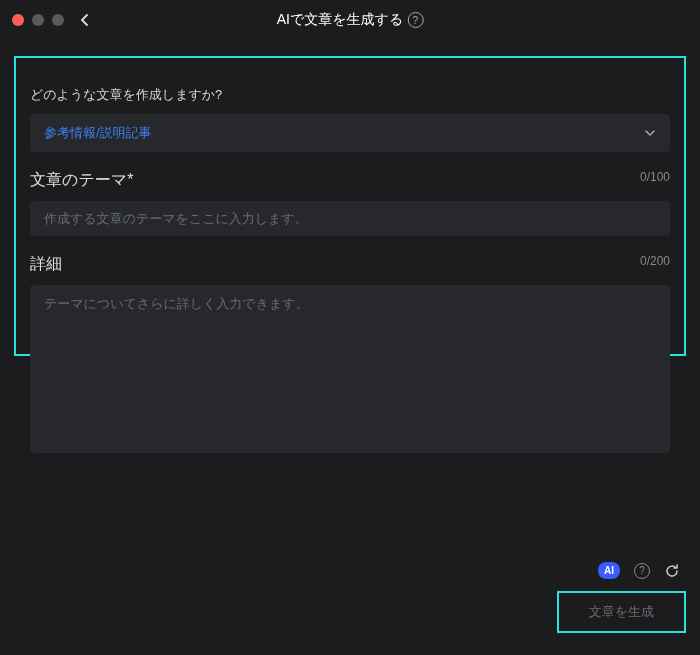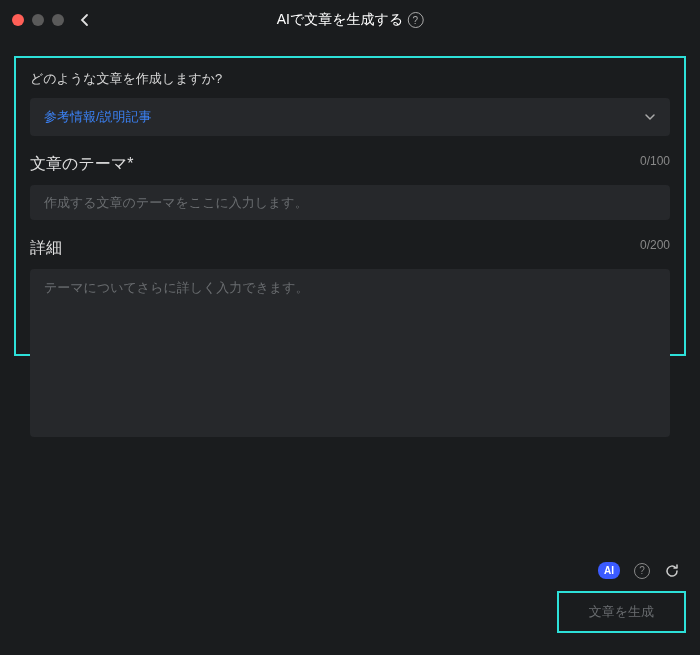--- a/index.html
+++ b/index.html
@@ -65,21 +65,21 @@
       font-size: 10px;
       color: #aaa;
     }
     .main-panel {
       position: absolute;
       left: 14px;
       top: 56px;
       width: 672px;
       height: 300px;
       border: 2px solid #2de0d9;
-      padding: 12px 14px;
+      padding: 28px 14px;
     }
     .field-label {
       font-size: 13px;
       color: #d8d8d8;
       margin-bottom: 10px;
     }
     .label-row {
       display: flex;
       justify-content: space-between;
       margin-bottom: 10px;

